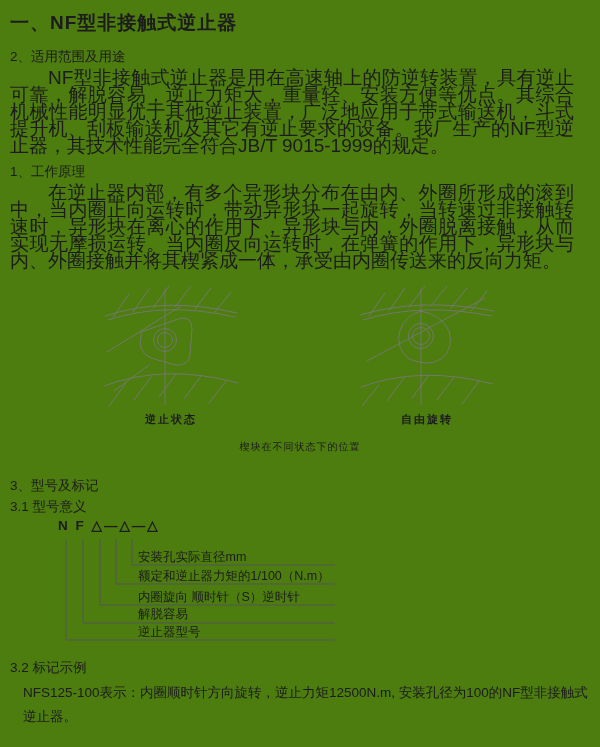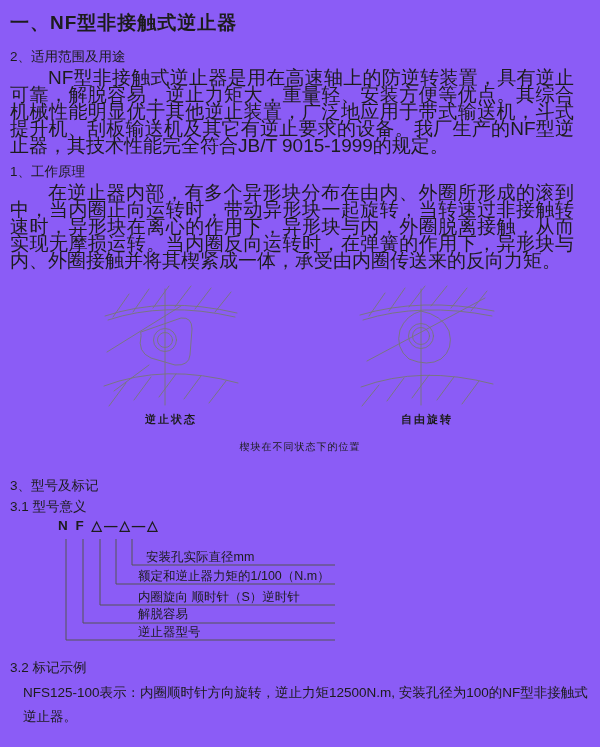--- a/index.html
+++ b/index.html
@@ -1,20 +1,20 @@
 <!DOCTYPE html>
 <html><head>
 <meta charset="utf-8">
 <style>
   html,body { margin:0; padding:0; background:#fff; }
   .page {
     position:relative;
     width:600px; height:747px;
     box-sizing:border-box;
-    background:#8b5cf6;
+    background:#4d7c0f;
     color:#1c1c1c;
     font-family:"Liberation Sans", sans-serif;
     padding:8px 10px 0 10px;
     overflow:hidden;
   }
   .title {
     font-size:19px;
     font-weight:bold;
     letter-spacing:1px;
     margin:2px 0 12px 0;
@@ -45,21 +45,21 @@
   .model-block { position:relative; height:132px; margin:2px 0 0 0; }
   .model-code {
     position:absolute; left:48px; top:-2px;
     font-size:13.5px; font-weight:bold; letter-spacing:2px;text-align:center;
   }
   .model-lines { position:absolute; left:0; top:0; }
   .model-label {
     position:absolute; left:128px;
     font-size:12.5px; white-space:nowrap;
   }
-  .ml-0 { top:30px;margin-left:8px; }
+  .ml-0 { top:30px; }
   .ml-1 { top:49px; }
   .ml-2 { top:70px; }
   .ml-3 { top:87px; }
   .ml-4 { top:105px; }
 
   .example-line {
     font-size:13.5px; line-height:24px;
     padding-left:13px; margin:0;
   }
   line, path, circle { vector-effect:non-scaling-stroke; }

